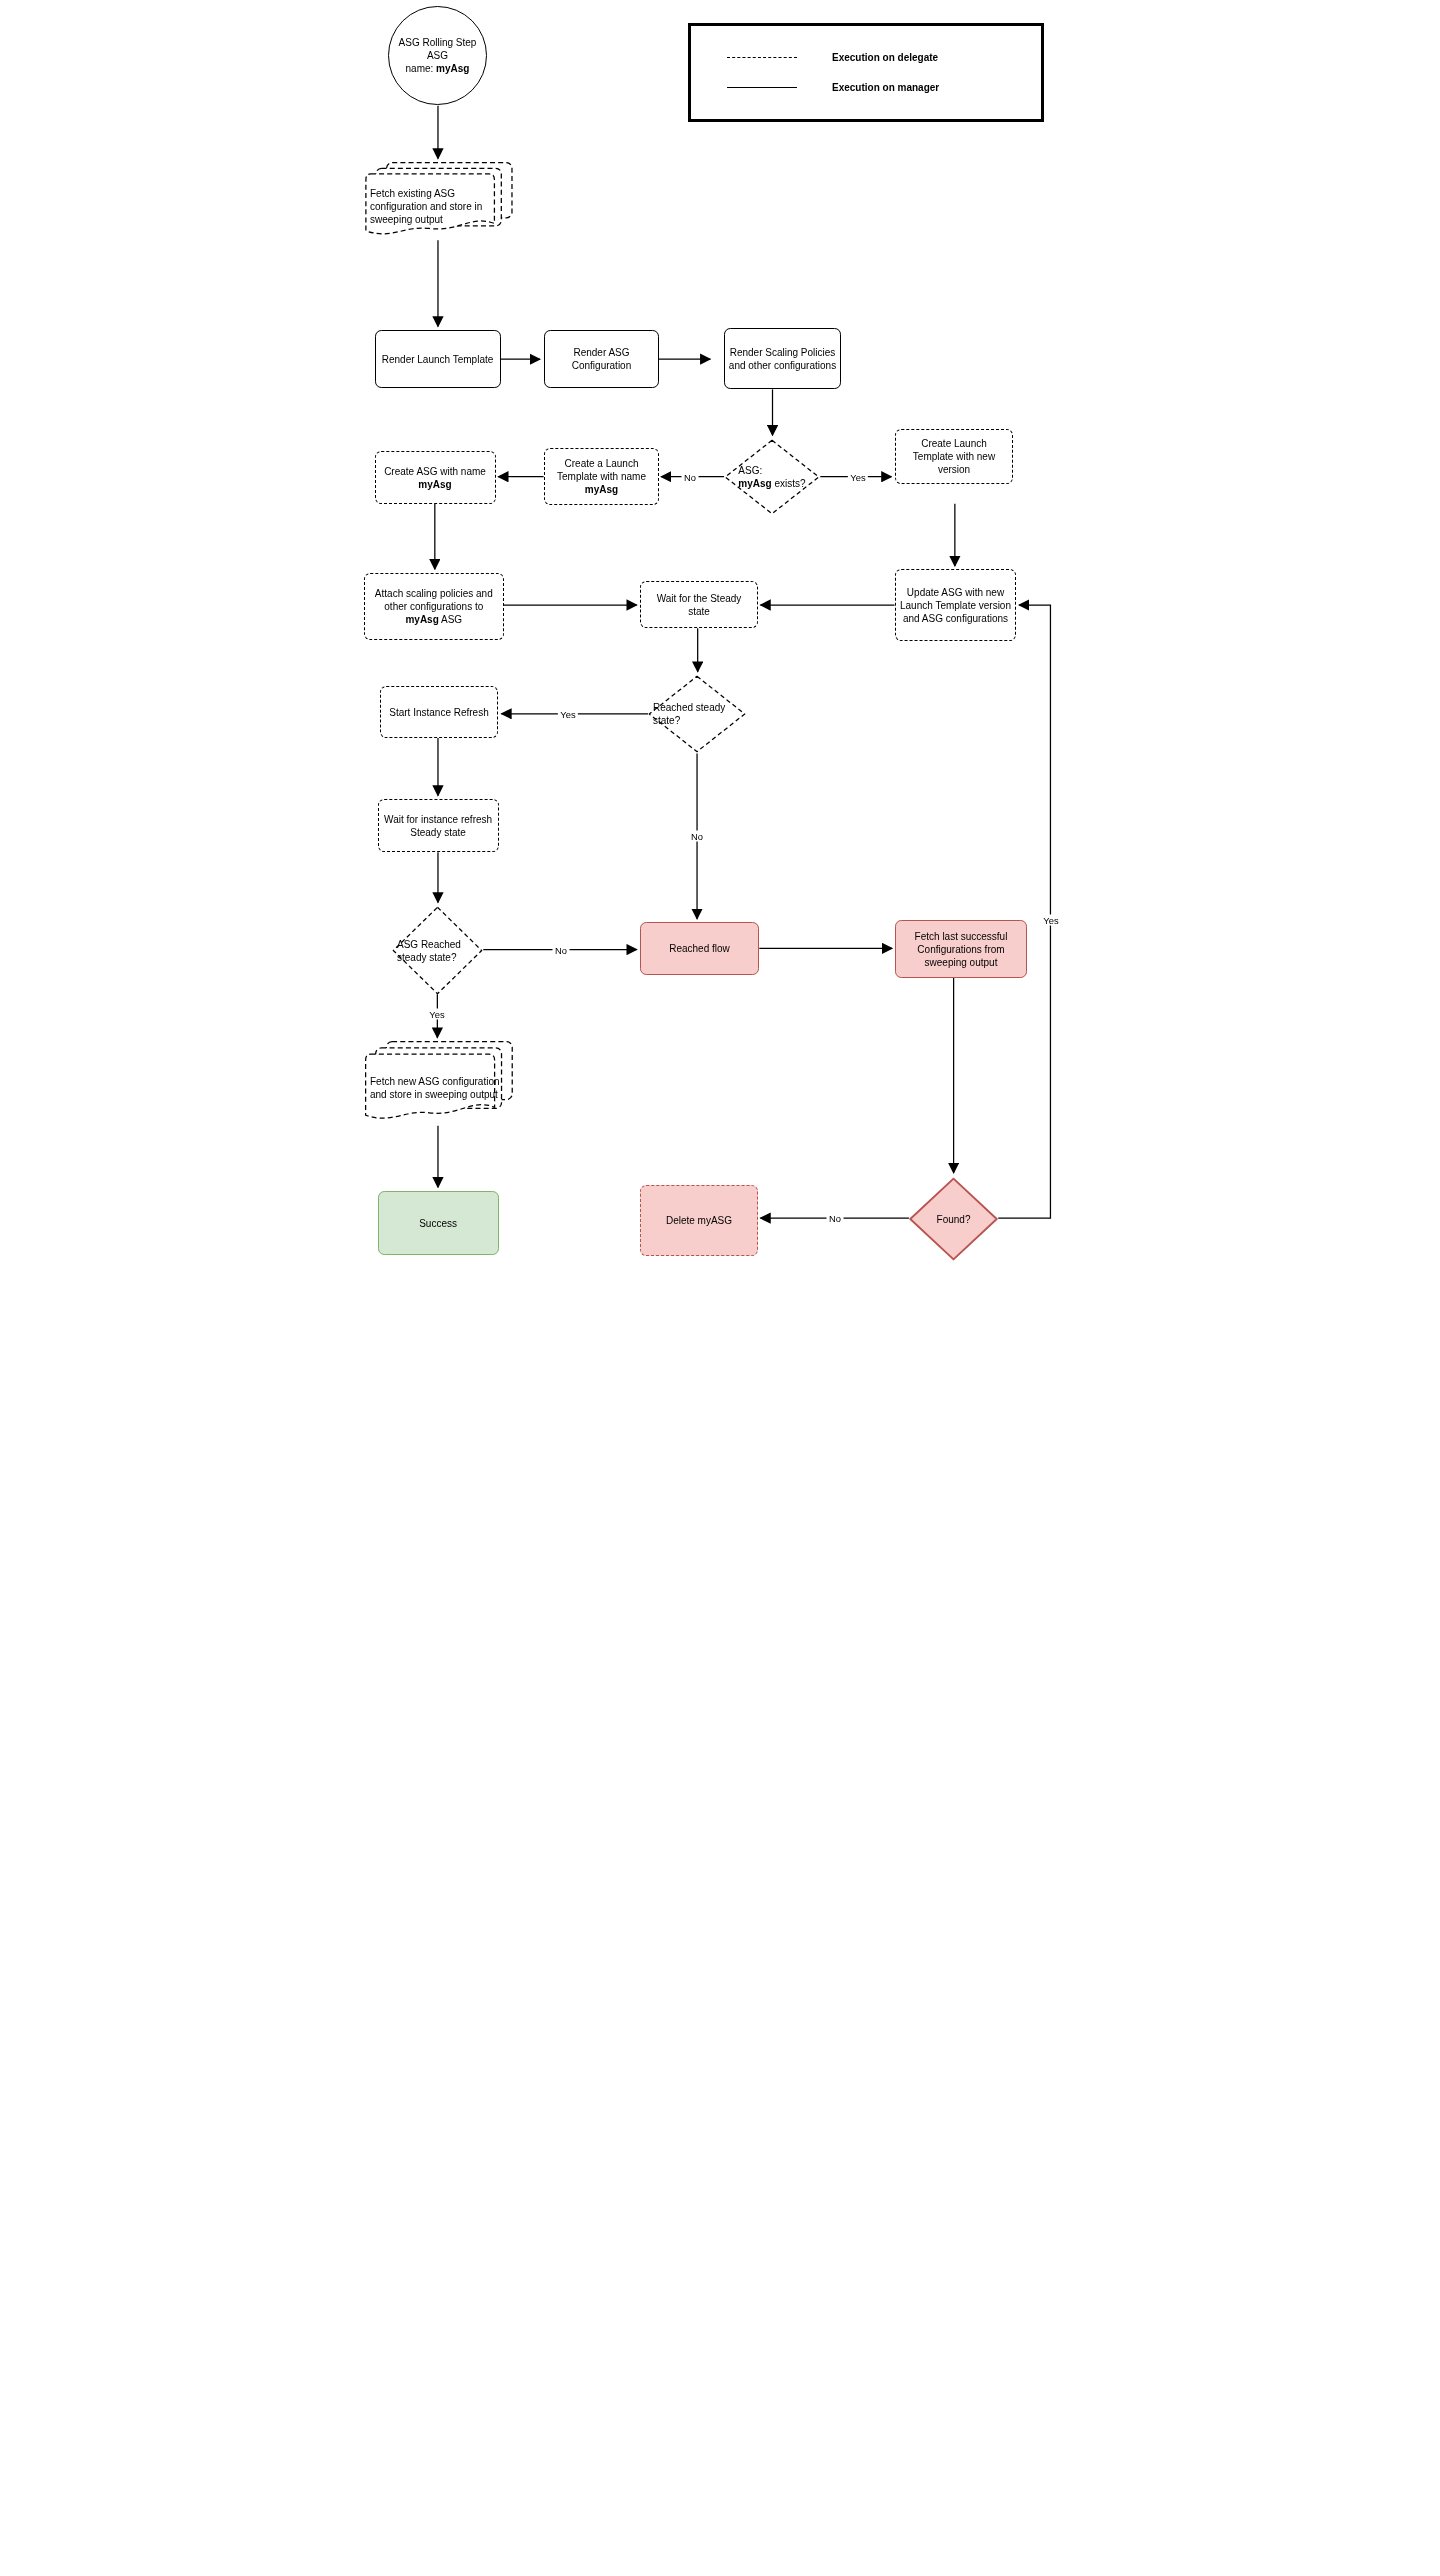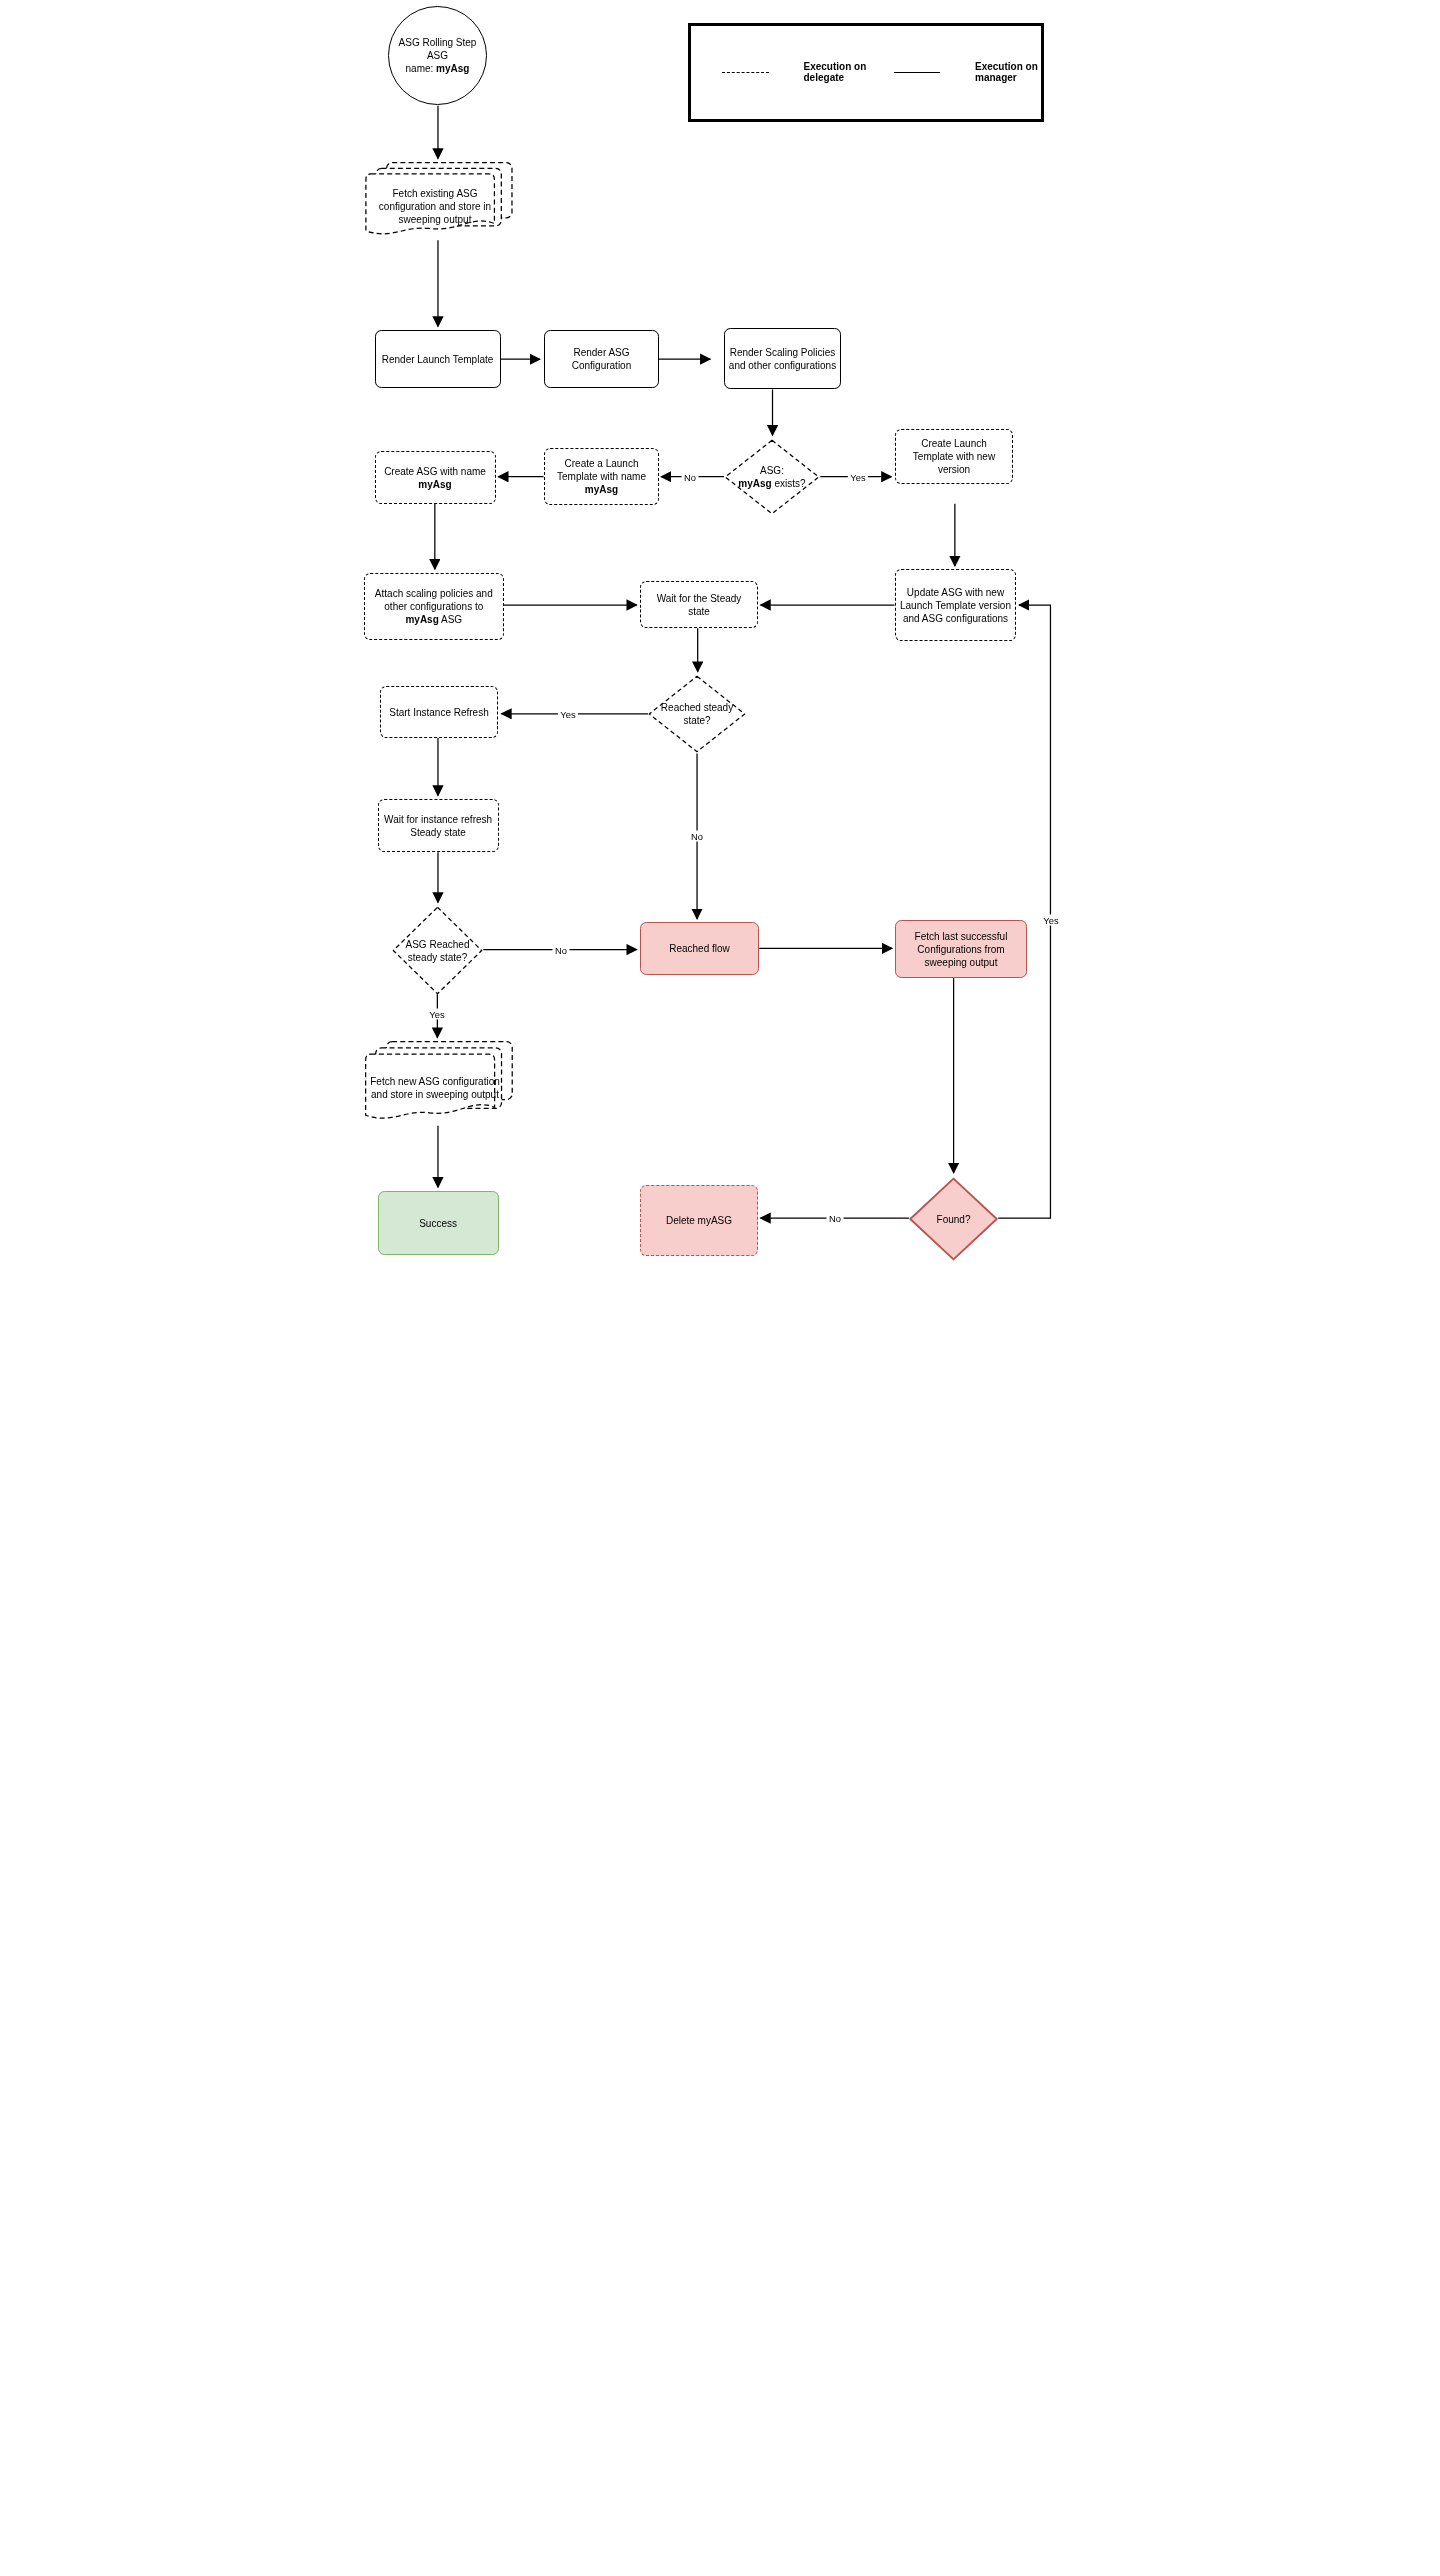--- a/index.html
+++ b/index.html
@@ -10,26 +10,26 @@
   .solid{border:1.6px solid #000;}
   .dashedb{border:1.6px dashed #000;}
   .pink{background:#f8cecc;border:1.6px solid #b85450;}
   .pink-dashed{background:#f8cecc;border:1.6px dashed #b85450;}
   .green{background:#d5e8d4;border:1.6px solid #82b366;}
   .circle{border-radius:50%;}
   .b{font-weight:bold;}
   .shape{position:absolute;box-sizing:border-box;}
   .shape svg{position:absolute;left:0;top:0;}
   .shape .lbl{position:absolute;left:0;top:0;right:0;bottom:0;display:flex;align-items:center;
-              justify-content:center;text-align:center;font-size:10px;line-height:1.3;padding:5px;}
+              justify-content:center;font-size:10px;line-height:1.3;padding:5px;}
   .doc .lbl{align-items:center;padding-top:14px;}
   .edge-label{position:absolute;transform:translate(-50%,-50%);background:#fff;padding:0 2.5px;
               font-size:9.4px;z-index:5;}
   .legend{position:absolute;left:328px;top:22.6px;width:356px;height:99px;border:3.8px solid #000;
-          box-sizing:border-box;display:flex;flex-direction:row;justify-content:center;
+          box-sizing:border-box;display:flex;flex-direction:column;justify-content:center;
           gap:19px;padding-left:36px;}
   .legend-row{display:flex;align-items:center;}
   .legend-line{width:70px;height:0;margin-right:35px;}
   .legend-line.dash{border-top:1.9px dashed #000;}
   .legend-line.solidl{border-top:1.9px solid #000;}
   .legend-label{font-weight:bold;font-size:10px;}
   .conn{position:absolute;left:0;top:0;z-index:1;}
   .node,.shape,.legend{z-index:2;}
 </style>
 </head>

